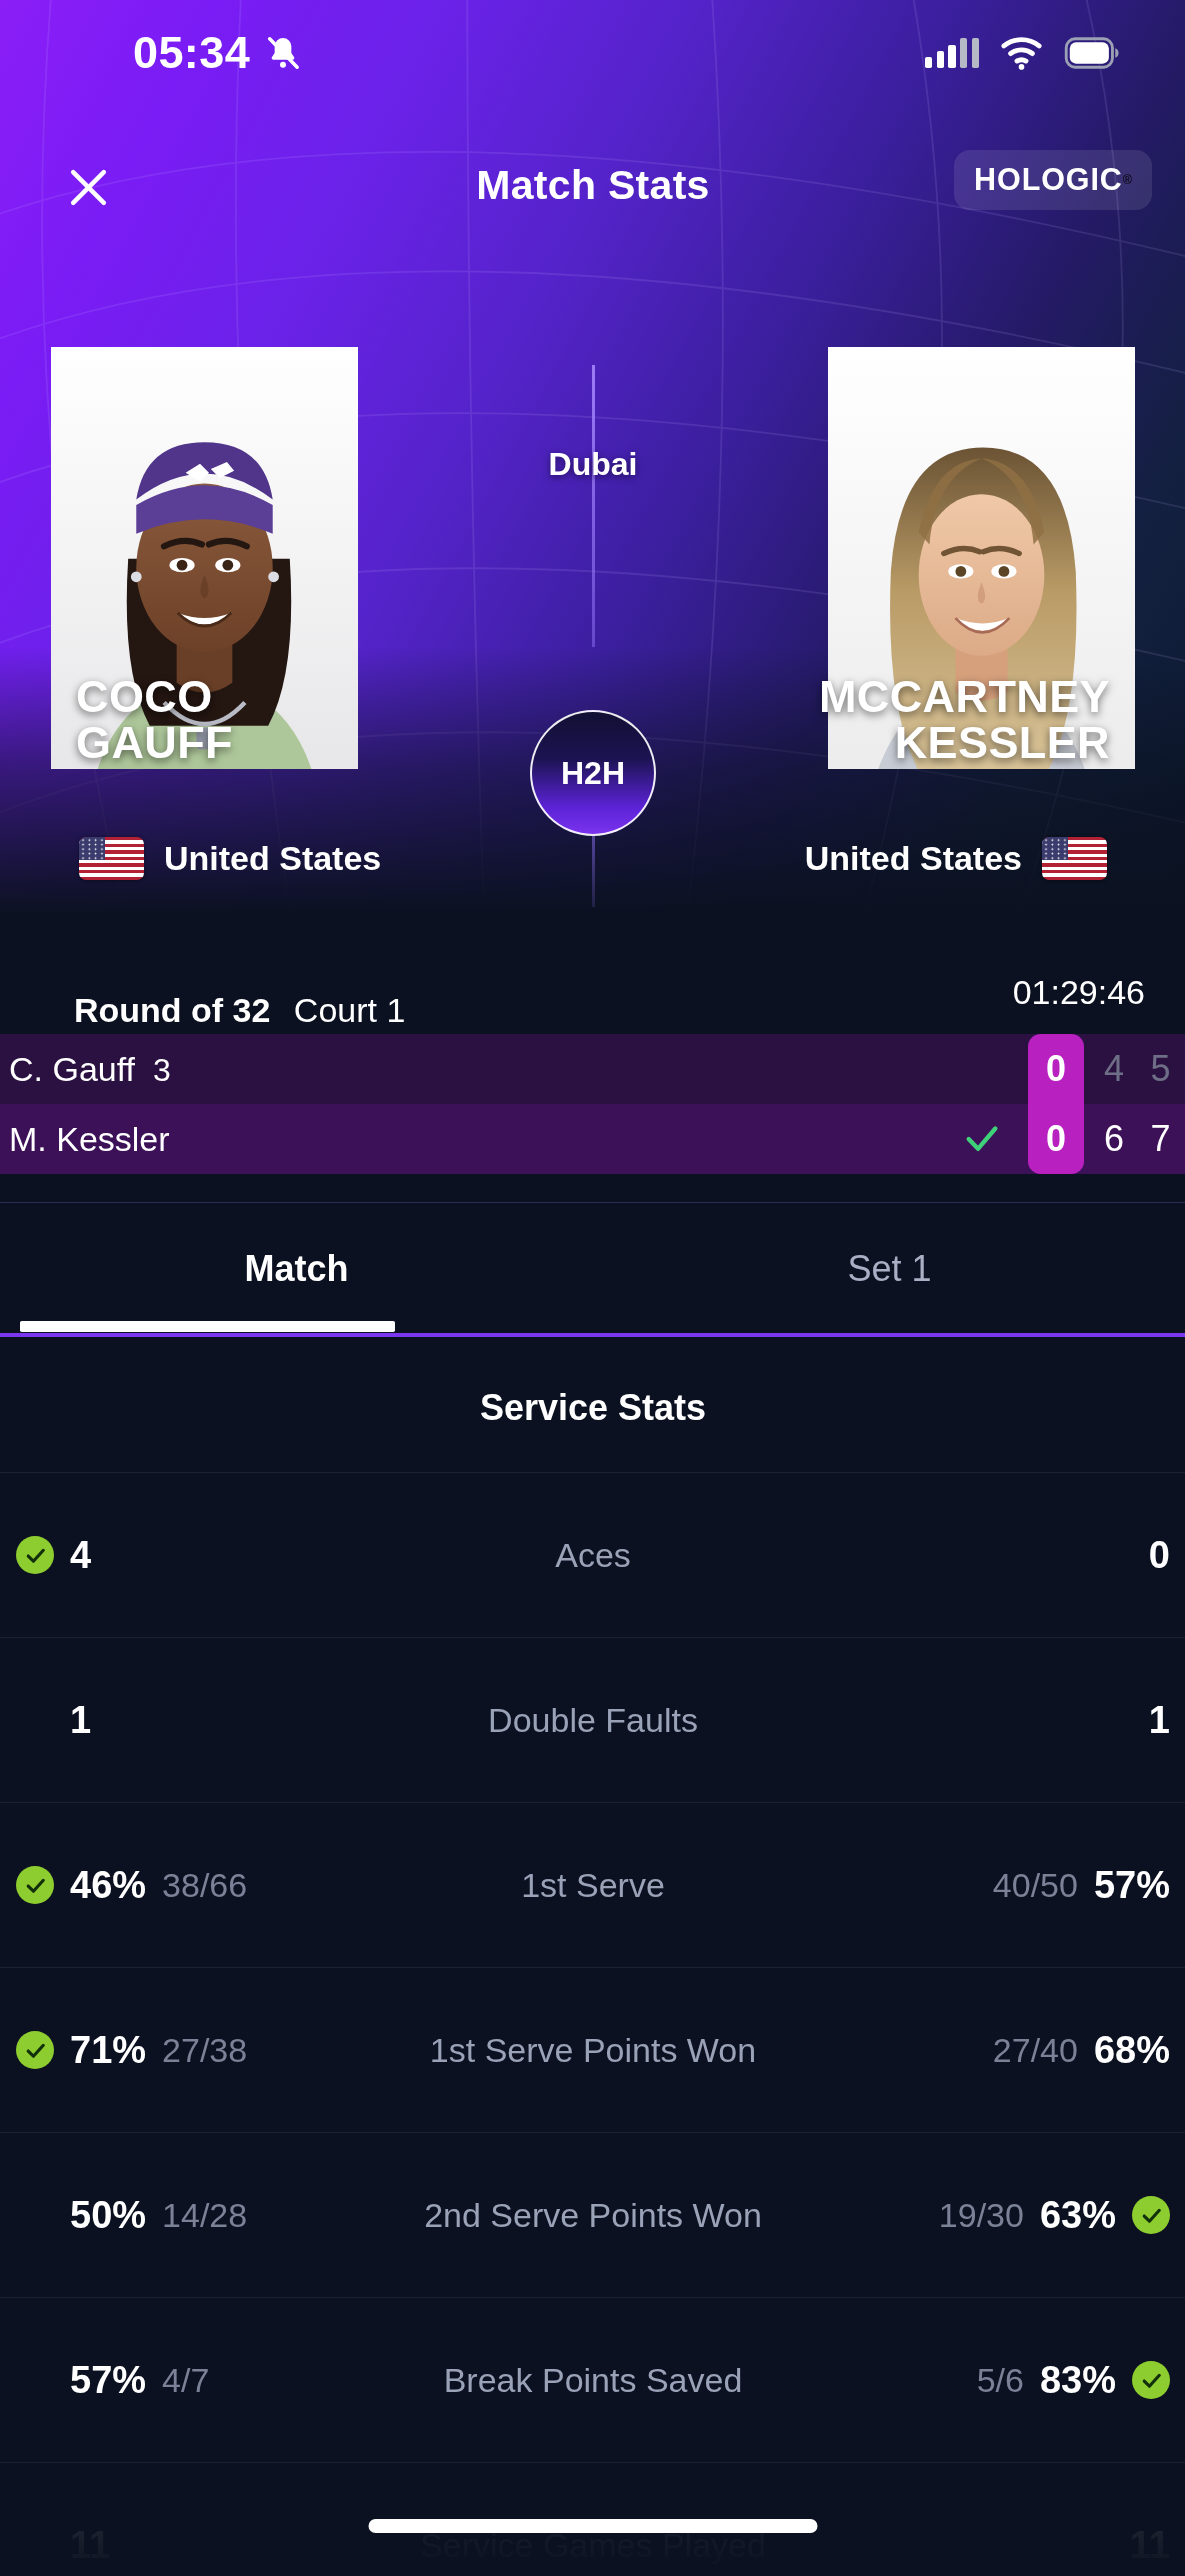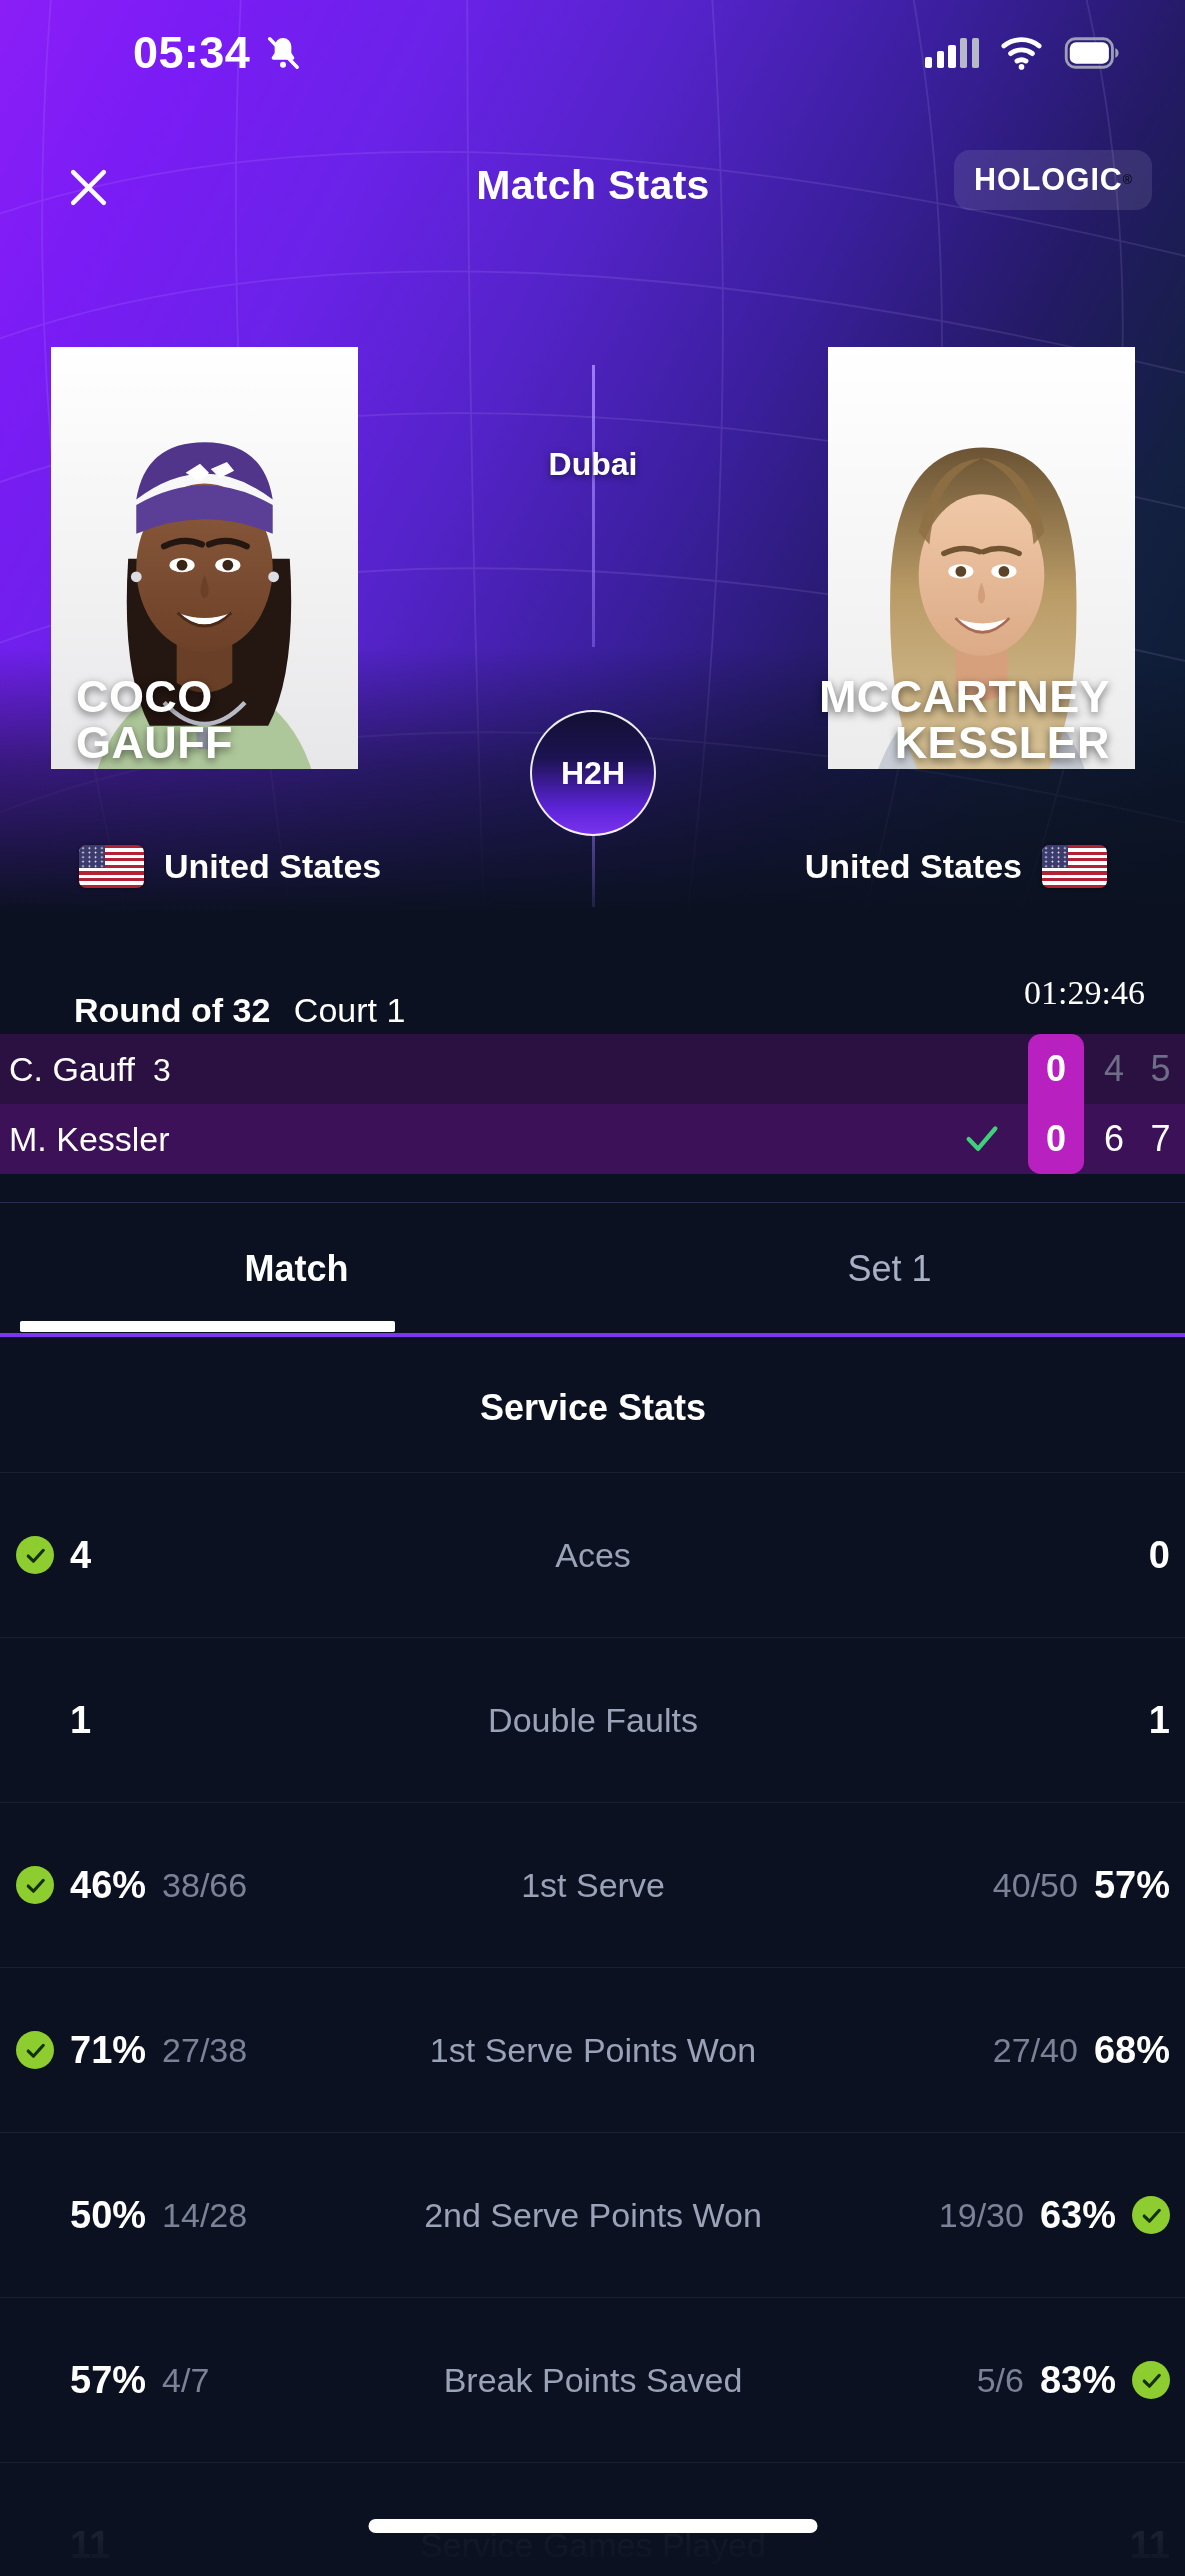--- a/index.html
+++ b/index.html
@@ -79,21 +79,21 @@
   .face { position:absolute; inset:0; }
 
   .pname {
     position:absolute; color:#fff; font-weight:800; font-size:45px;
     line-height:1.02; letter-spacing:0.4px;
     text-shadow:0 2.7px 9px rgba(0,0,0,.55);
   }
   .pname.left { left:76px; top:327px; width:386px; text-align:left; }
   .pname.right { right:76px; top:327px; width:431px; text-align:right; }
 
-  .country { position:absolute; top:490px; display:flex; align-items:center; gap:20px;margin-top:8px; }
+  .country { position:absolute; top:490px; display:flex; align-items:center; gap:20px; }
   .country.left { left:79px; }
   .country.right { right:79px; flex-direction:row; }
   .country span { color:#fff; font-size:34px; font-weight:600; }
   .flag {
     width:65px; height:43px; border-radius:7.2px; overflow:hidden;
     position:relative; flex:0 0 auto; box-shadow:0 0.9px 3.6px rgba(0,0,0,.4);
   }
   .flag .stripes { position:absolute; inset:0;
     background:repeating-linear-gradient(to bottom,#b22234 0,#b22234 3.3px,#fff 3.3px,#fff 6.6px); }
   .flag .canton { position:absolute; left:0; top:0; width:40%; height:53.8%;
@@ -119,21 +119,21 @@
   .h2h span { color:#fff; font-size:32px; font-weight:600; }
 
   
   .meta {
     position:absolute; top:961px; left:0; width:1186px; height:63px; z-index:6;
     display:flex; align-items:center;
   }
   .meta-left { position:absolute; left:74px; display:flex; align-items:baseline; gap:23.4px;margin-top:36px; }
   .meta-left .round { color:#fff; font-size:34px; font-weight:700; }
   .meta-left .court { color:#fff; font-size:34px; font-weight:400; }
-  .meta-dur { position:absolute; right:41px; color:#fff; font-size:34px; font-weight:400;font-family:Liberation Serif, serif; }
+  .meta-dur { position:absolute; right:41px; color:#fff; font-size:34px; font-weight:400; }
 
   
   .score { position:absolute; top:1034px; left:0; width:1186px; height:140px; z-index:6; }
   .srow { position:relative; width:1186px; height:70px; display:flex; align-items:center; }
   .srow.r1 { background:#2b1142; }
   .srow.r2 { background:#3c1158; }
   .srow .nm { position:absolute; left:9px; color:#fff; font-size:34px; font-weight:400;
     display:flex; align-items:flex-end; gap:18px; }
   .srow .seed { font-size:32px; }
   .tick-col { position:absolute; right:184px; width:41px; text-align:center; }

